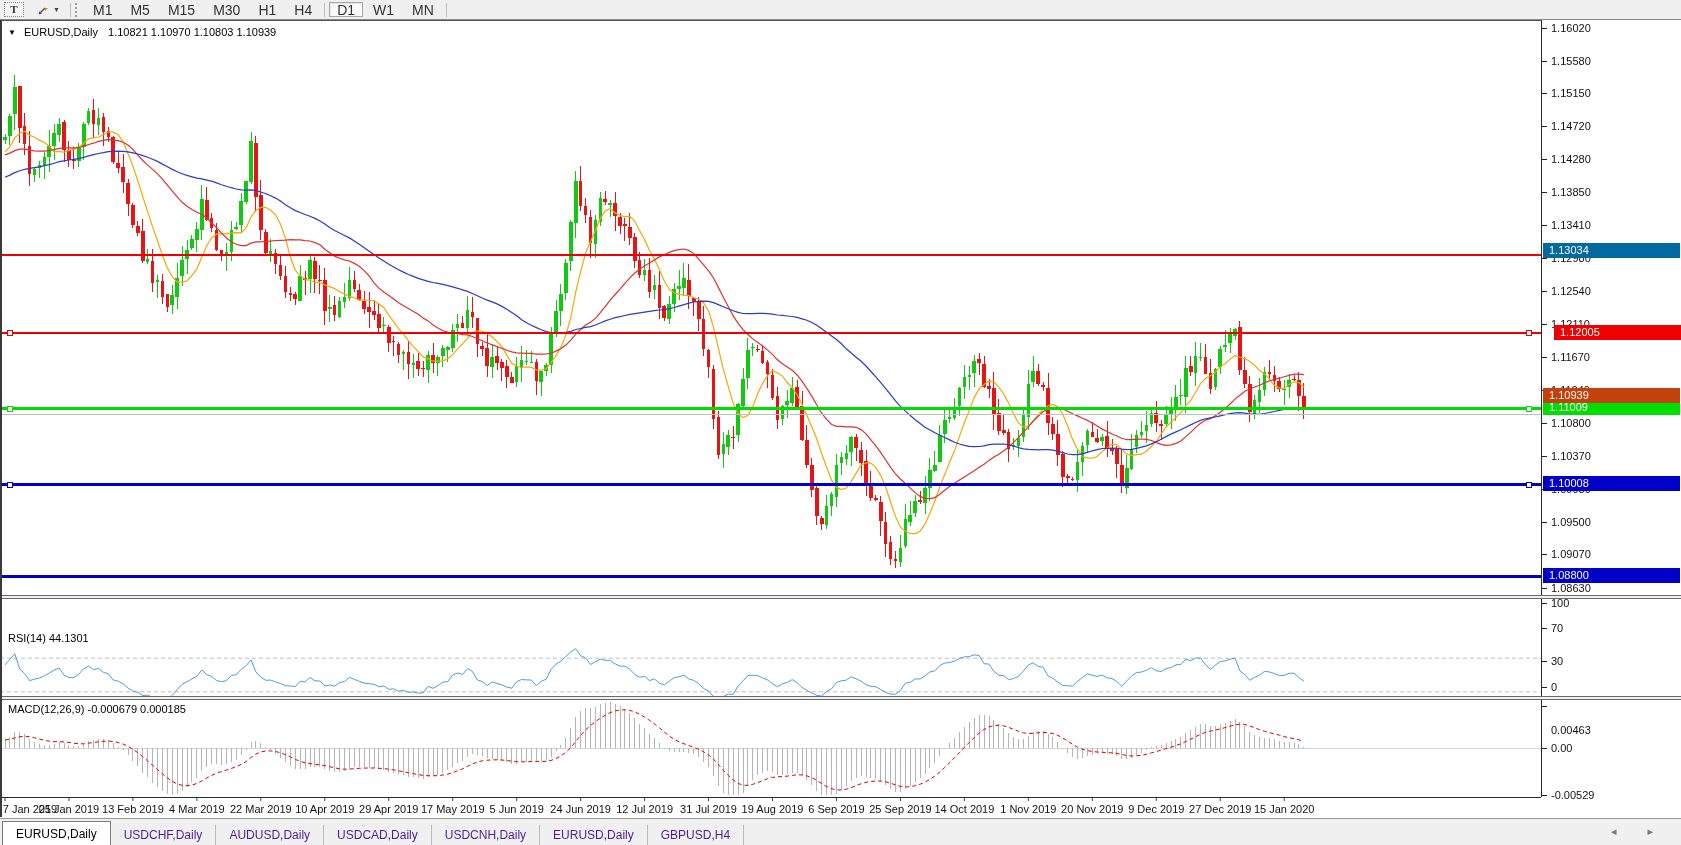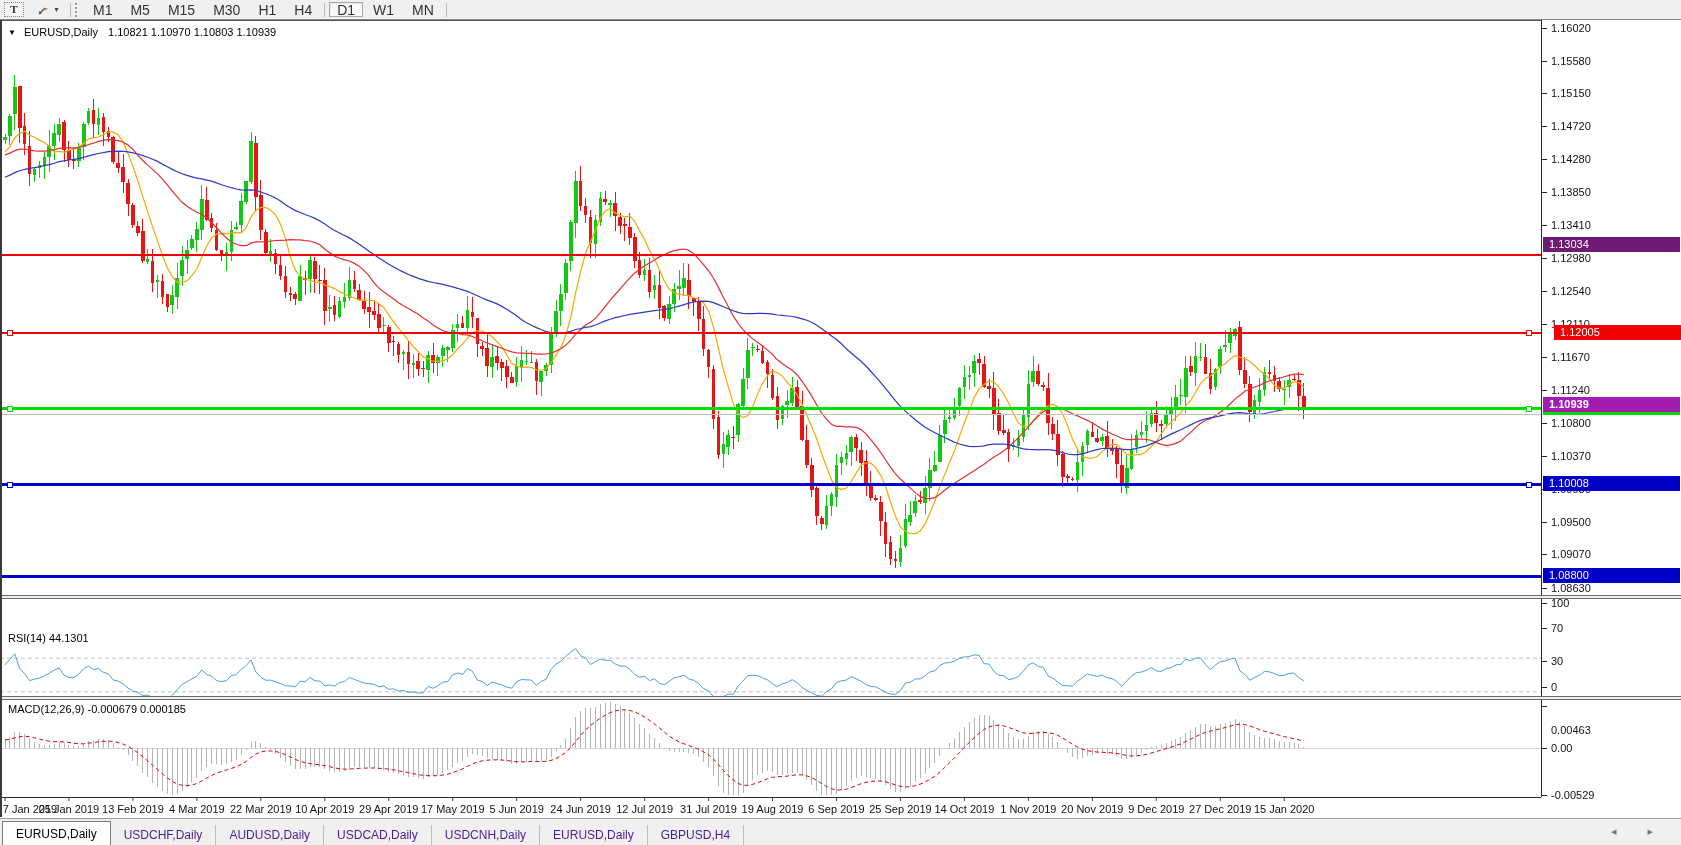--- a/index.html
+++ b/index.html
@@ -982,26 +982,26 @@
       <div class="tick-dash" style="top: 641.3px;"></div>
       <div class="tick-label" style="top: 635.3px;">30</div>
       <div class="tick-dash" style="top: 666.5px;"></div>
       <div class="tick-label" style="top: 660.5px;">0</div>
       <div class="tick-dash" style="top: 685.83px;"></div>
       <div class="tick-label" style="top: 679.83px; margin-top: 24px;">0.00463</div>
       <div class="tick-dash" style="top: 727.5px;"></div>
       <div class="tick-label" style="top: 721.5px;">0.00</div>
       <div class="tick-dash" style="top: 774.5px;"></div>
       <div class="tick-label" style="top: 768.5px;">-0.00529</div>
-      <div class="badge" style="top: 217px; background: #701a75;">1.13034</div>
+      <div class="badge" style="top: 223px; background: #0369a1;">1.13034</div>
       <div class="badge" style="top: 304.749px; background: rgb(240, 0, 0); margin-left: 11px;">1.12005</div>
       <div class="badge" style="top: 380.224px; background: rgb(0, 221, 0);">1.11009</div>
       <div class="badge" style="top: 456.078px; background: rgb(0, 0, 200);">1.10008</div>
       <div class="badge" style="top: 547.618px; background: rgb(0, 0, 200);">1.08800</div>
-      <div class="badge" style="top: 377px; background: #a21caf; color: rgb(255, 255, 255); font-weight: bold;">1.10939</div>
+      <div class="badge" style="top: 368px; background: #c2410c; color: rgb(255, 255, 255);">1.10939</div>
     </div>
 
   <div id="date-strip">
     <svg id="svg-dates" width="1541" height="20">
         <line x1="5" y1="0" x2="5" y2="3" stroke="#444"></line>
         <text x="30" y="15" text-anchor="middle">7 Jan 2019</text>
         <line x1="68.96000000000001" y1="0" x2="68.96000000000001" y2="3" stroke="#444"></line>
         <text x="68.96000000000001" y="15" text-anchor="middle">25 Jan 2019</text>
         <line x1="132.92000000000002" y1="0" x2="132.92000000000002" y2="3" stroke="#444"></line>
         <text x="132.92000000000002" y="15" text-anchor="middle">13 Feb 2019</text>

